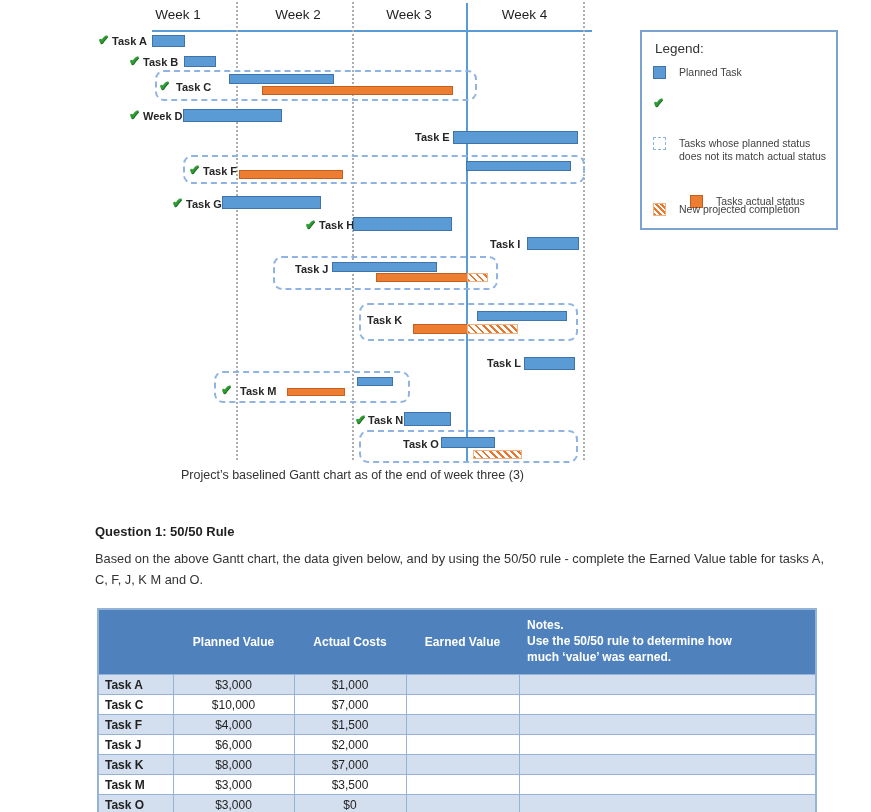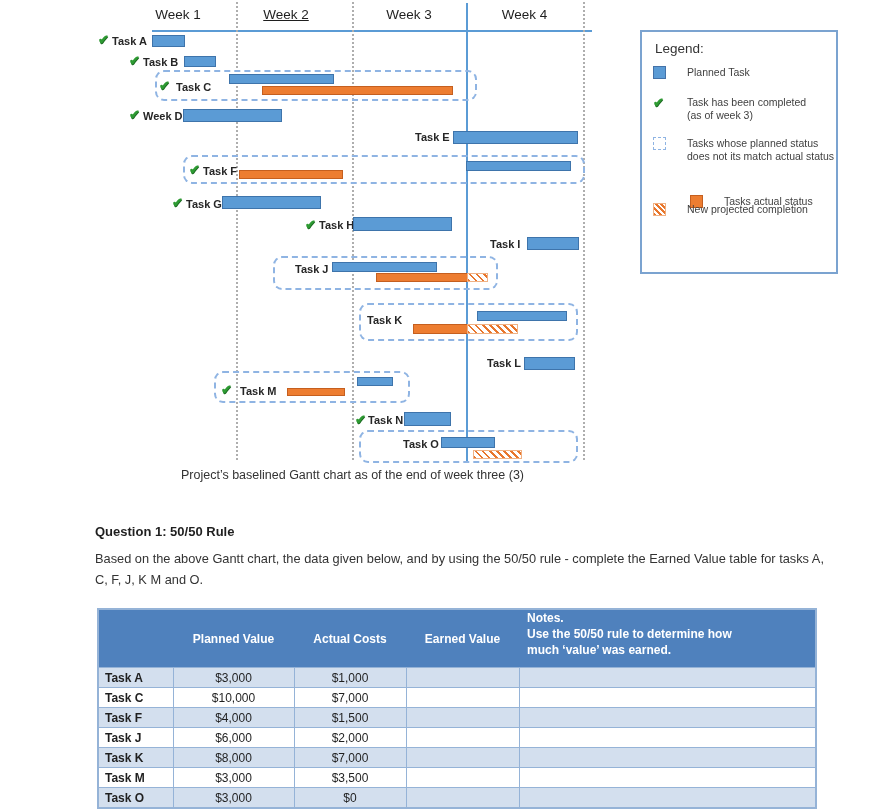--- a/index.html
+++ b/index.html
@@ -13,51 +13,51 @@
   .status-line{position:absolute;left:466px;top:3px;height:459px;width:2px;background:#5b9bd5;}
   .bar-b{position:absolute;background:#5b9bd5;border:1px solid #3e74ab;box-sizing:border-box;}
   .bar-o{position:absolute;background:#ed7d31;border:1px solid #c55f1f;box-sizing:border-box;}
   .bar-h{position:absolute;background:repeating-linear-gradient(45deg,#e8762c 0px,#e8762c 2px,#ffffff 2px,#ffffff 5px);border:1px solid #f0b285;box-sizing:border-box;}
   .dbox{position:absolute;border:2px dashed #8fb4e3;border-radius:9px;box-sizing:border-box;}
   .tl{position:absolute;font-size:11px;font-weight:bold;color:#262626;white-space:nowrap;}
   .chk{position:absolute;font-size:13px;font-weight:bold;color:#2e9b33;text-shadow:0.5px 1px 0 #1c6b22;line-height:13px;}
   .caption{position:absolute;left:0;top:468px;width:705px;text-align:center;font-size:12.5px;color:#333;}
 
   
-  .legend{position:absolute;left:640px;top:30px;width:198px;height:244px;border:2px solid #7ba3d0;box-sizing:border-box;background:#fff;}
+  .legend{position:absolute;left:640px;top:30px;width:198px;height:200px;border:2px solid #7ba3d0;box-sizing:border-box;background:#fff;}
   .legend .ltitle{position:absolute;left:13px;top:9px;font-size:13.5px;color:#333;}
-  .litem{position:absolute;left:11px;display:flex;gap:21px;align-items:flex-start;font-size:10.5px;color:#3f3f3f;line-height:13px;}
+  .litem{position:absolute;left:11px;display:flex;gap:13px;align-items:flex-start;font-size:10.5px;color:#3f3f3f;line-height:13px;}
   .sw{width:13px;height:13px;flex:0 0 13px;box-sizing:border-box;margin-top:0px;}
   .sw-planned{background:#5b9bd5;border:1px solid #4472a8;}
   .sw-actual{background:#ed7d31;border:1px solid #c55f1f;}
   .sw-dashed{border:1.5px dashed #8fb4e3;background:#fff;}
   .sw-hatch{background:repeating-linear-gradient(45deg,#e8762c 0px,#e8762c 2px,#ffffff 2px,#ffffff 4px);border:1px solid #f0b285;}
   .sw-check{color:#2e9b33;font-weight:bold;font-size:13px;text-shadow:0.5px 1px 0 #1c6b22;width:13px;flex:0 0 13px;line-height:13px;}
 
   
   .q-head{position:absolute;left:95px;top:524px;font-size:13px;font-weight:bold;color:#1f1f1f;}
   .q-body{position:absolute;left:95px;top:548px;width:740px;font-size:12.8px;line-height:21px;color:#333;}
 
   
   .ev-wrap{position:absolute;left:97px;top:608px;}
   table.ev{border-collapse:collapse;width:718px;table-layout:fixed;border:2px solid #95b3d7;}
   table.ev thead th{background:#4f81bd;color:#fff;font-size:12px;font-weight:bold;border:none;height:57px;vertical-align:middle;padding:0 4px;}
-  table.ev thead th.notes-th{text-align:left;vertical-align:top;padding:0 8px 0 8px;}
+  table.ev thead th.notes-th{text-align:left;vertical-align:top;padding:7px 8px 0 8px;}
   table.ev thead th.notes-th div{line-height:16px;}
   table.ev tbody td{border:1px solid #95b3d7;font-size:12px;color:#1f1f1f;height:19px;padding:0 6px;text-align:center;vertical-align:middle;}
   table.ev tbody td.tname{text-align:left;font-weight:bold;}
   table.ev tbody tr.alt{background:#d3dfee;}
 </style>
 </head>
 <body>
 
 <div class="gantt">
 
   <div class="week-label" style="left:120px;width:116px;">Week 1</div>
-  <div class="week-label" style="left:228px;width:116px;text-decoration:underline;">Week 2</div>
+  <div class="week-label" style="left:240px;width:116px;">Week 2</div>
   <div class="week-label" style="left:352px;width:114px;">Week 3</div>
   <div class="week-label" style="left:466px;width:117px;">Week 4</div>
   <div class="hline"></div>
   <div class="vdot" style="left:236px;"></div>
   <div class="vdot" style="left:352px;"></div>
   <div class="vdot" style="left:583px;"></div>
   <div class="status-line"></div>
 
   <div>
     <span class="chk" style="left:98px;top:33px;">✔</span>
@@ -163,21 +163,20 @@
 <div class="legend">
   <div class="ltitle">Legend:</div>
 
   <div class="litem" style="top:34px;">
     <span class="sw sw-planned"></span>
     <span>Planned Task</span>
   </div>
 
   <div class="litem" style="top:64px;">
     <span class="sw-check">✔</span>
-    <span><span>Task has been completed</span><br><span>(as of week 3)</span></span>
   </div>
 
   <div class="litem" style="top:105px;">
     <span class="sw sw-dashed"></span>
     <span><span>Tasks whose planned status</span><br><span>does not its match actual status</span></span>
   </div>
 
   <div class="litem" style="top:163px;padding-left:37px;">
     <span class="sw sw-actual"></span>
     <span>Tasks actual status</span>

